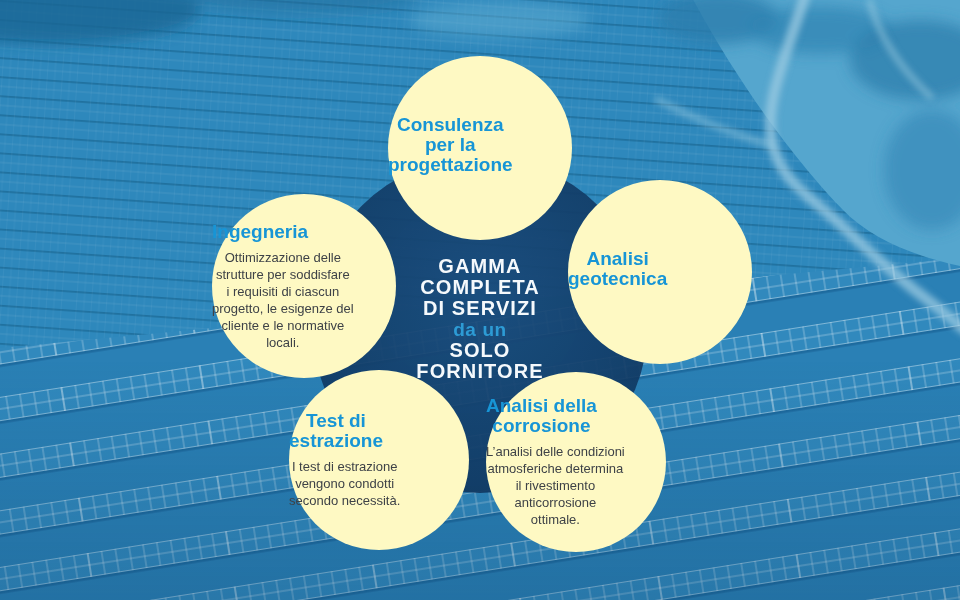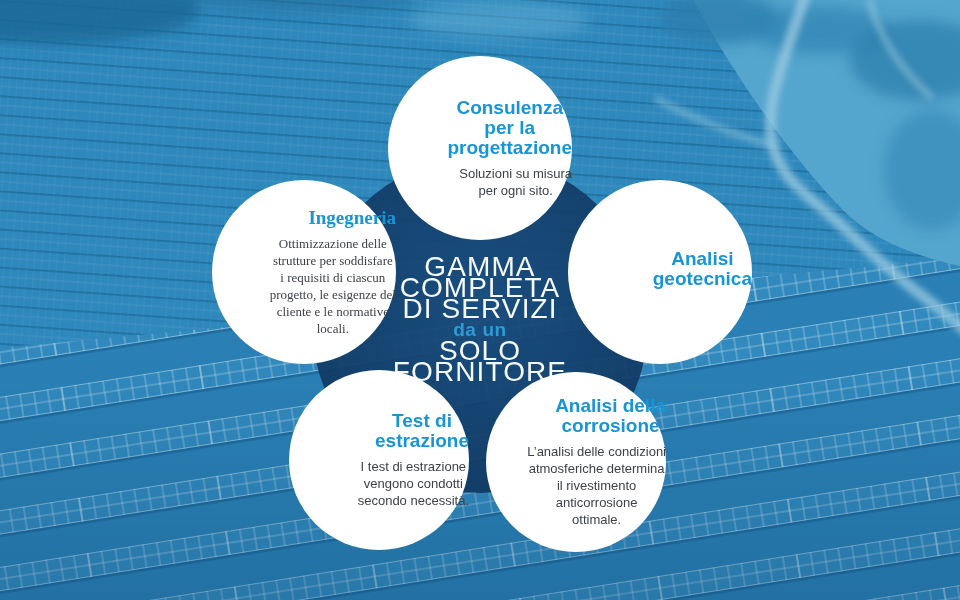--- a/index.html
+++ b/index.html
@@ -14,42 +14,42 @@
     position:absolute;left:312px;top:157px;width:336px;height:336px;
     border-radius:50%;
     background:radial-gradient(circle at 50% 42%, rgba(25,74,122,0.93) 0%, rgba(16,56,97,0.94) 80%);
   }
   .hub-text{
     position:absolute;inset:0;display:flex;flex-direction:column;
     align-items:center;justify-content:center;text-align:center;
     padding-bottom:12px;
   }
   .hub-line{
-    color:#f5f9fc;font-weight:normal;font-size:28px;line-height:21px;
+    color:#f5f9fc;font-weight:bold;font-size:20px;line-height:21px;
     letter-spacing:1.1px;white-space:pre;
   }
   .hub-accent{
     color:#2d9bd5;font-weight:bold;font-size:19px;line-height:21px;
     letter-spacing:0.6px;white-space:pre;
   }
   
   .bubble{
-    position:absolute;border-radius:50%;background:#ffffff;
-    display:flex;flex-direction:column;align-items:flex-end;justify-content:center;
+    position:absolute;border-radius:50%;background:#fef9c3;
+    display:flex;flex-direction:column;align-items:flex-start;justify-content:center;
     text-align:center;box-sizing:border-box;
   }
   .bubble h2{
     margin:0 0 7px 0;color:#1795d6;font-size:19px;line-height:20px;
     font-weight:bold;white-space:pre;
   }
   .bubble p{
     margin:0;color:#3e4247;font-size:13px;line-height:17px;white-space:pre;
   }
   .b-top{left:388px;top:56px;width:184px;height:184px;}
-  .b-left{left:212px;top:180px;width:184px;height:184px;font-family:Liberation Serif, serif;}
+  .b-left{left:212px;top:194px;width:184px;height:184px;}
   .b-right{left:568px;top:180px;width:184px;height:184px;gap:10px;}
   .b-bottom-left{left:289px;top:370px;width:180px;height:180px;}
   .b-bottom-right{left:486px;top:372px;width:180px;height:180px;}
 </style>
 </head>
 <body>
 
 <div class="stage">
 
   <svg class="bg" viewBox="0 0 960 600" aria-hidden="true">
@@ -120,22 +120,20 @@
       <div class="hub-accent">da un</div>
       <div class="hub-line">SOLO
 FORNITORE</div>
     </div>
   </div>
 
   <div class="bubble b-top">
     <h2>Consulenza
 per la
 progettazione</h2>
-    <p>Soluzioni su misura
-per ogni sito.</p>
   </div>
 
   <div class="bubble b-left">
     <h2>Ingegneria</h2>
     <p>Ottimizzazione delle
 strutture per soddisfare
 i requisiti di ciascun
 progetto, le esigenze del
 cliente e le normative
 locali.</p>

